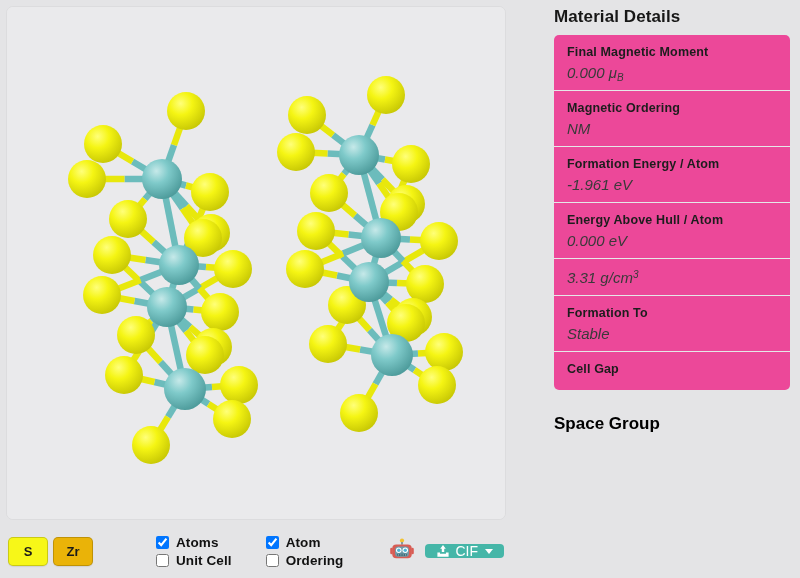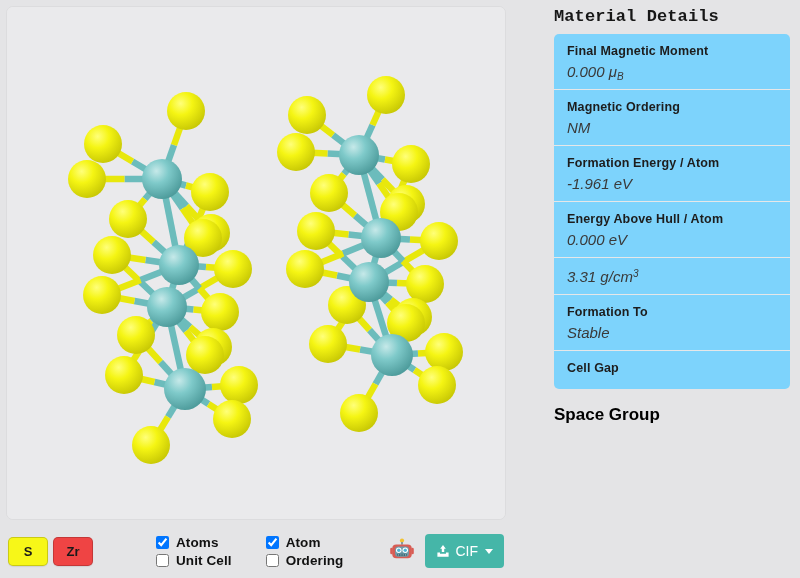--- a/index.html
+++ b/index.html
@@ -134,21 +134,21 @@
     justify-content: center;
     font-size: 25px;
     line-height: 1;
     cursor: pointer;
     background: transparent;
     border: none;
     padding: 0;
   }
 
   #cif-button {
-    height: 34px;
+    height: 14px;
     background: #45b6a8;
     border: none;
     border-radius: 4px;
     color: #ffffff;
     display: flex;
     align-items: center;
     gap: 5px;
     padding: 0 11px;
     font-size: 14px;
     cursor: pointer;
@@ -173,26 +173,25 @@
     height: 578px;
     background: #e4e4e6;
   }
 
   .panel-heading {
     font-size: 17px;
     font-weight: bold;
     color: #171717;
     padding: 7px 0 8px 14px;
     letter-spacing: 0.1px;
-    font-family: Liberation Mono, monospace;
   }
 
   #details-card {
-    margin: 0 10px 4px 14px;
-    background: #7dd3fc;
+    margin: 0 10px 12px 14px;
+    background: #ec4899;
     border-radius: 5px;
     overflow: hidden;
   }
 
   .detail-row {
     padding: 10px 13px 9px 13px;
     border-bottom: 1px solid #e6e7e8;
   }
   .detail-row:last-child { border-bottom: none; }
 
@@ -429,21 +428,21 @@
           </g>
       </svg>
     </div>
 
     <div id="viewer-toolbar">
 
       <div id="element-legend">
         <div class="element-chip" style="background: rgb(247, 247, 24);">
           <span>S</span>
         </div>
-        <div class="element-chip" style="background: #ef4444;">
+        <div class="element-chip" style="background: #eab308;">
           <span>Zr</span>
         </div>
       </div>
 
       <div id="checkbox-groups">
         <div class="checkbox-group">
           <div class="checkbox-row">
             <input type="checkbox" id="cb-atoms" checked="" style="">
             <label for="cb-atoms">Atoms</label>
           </div>

